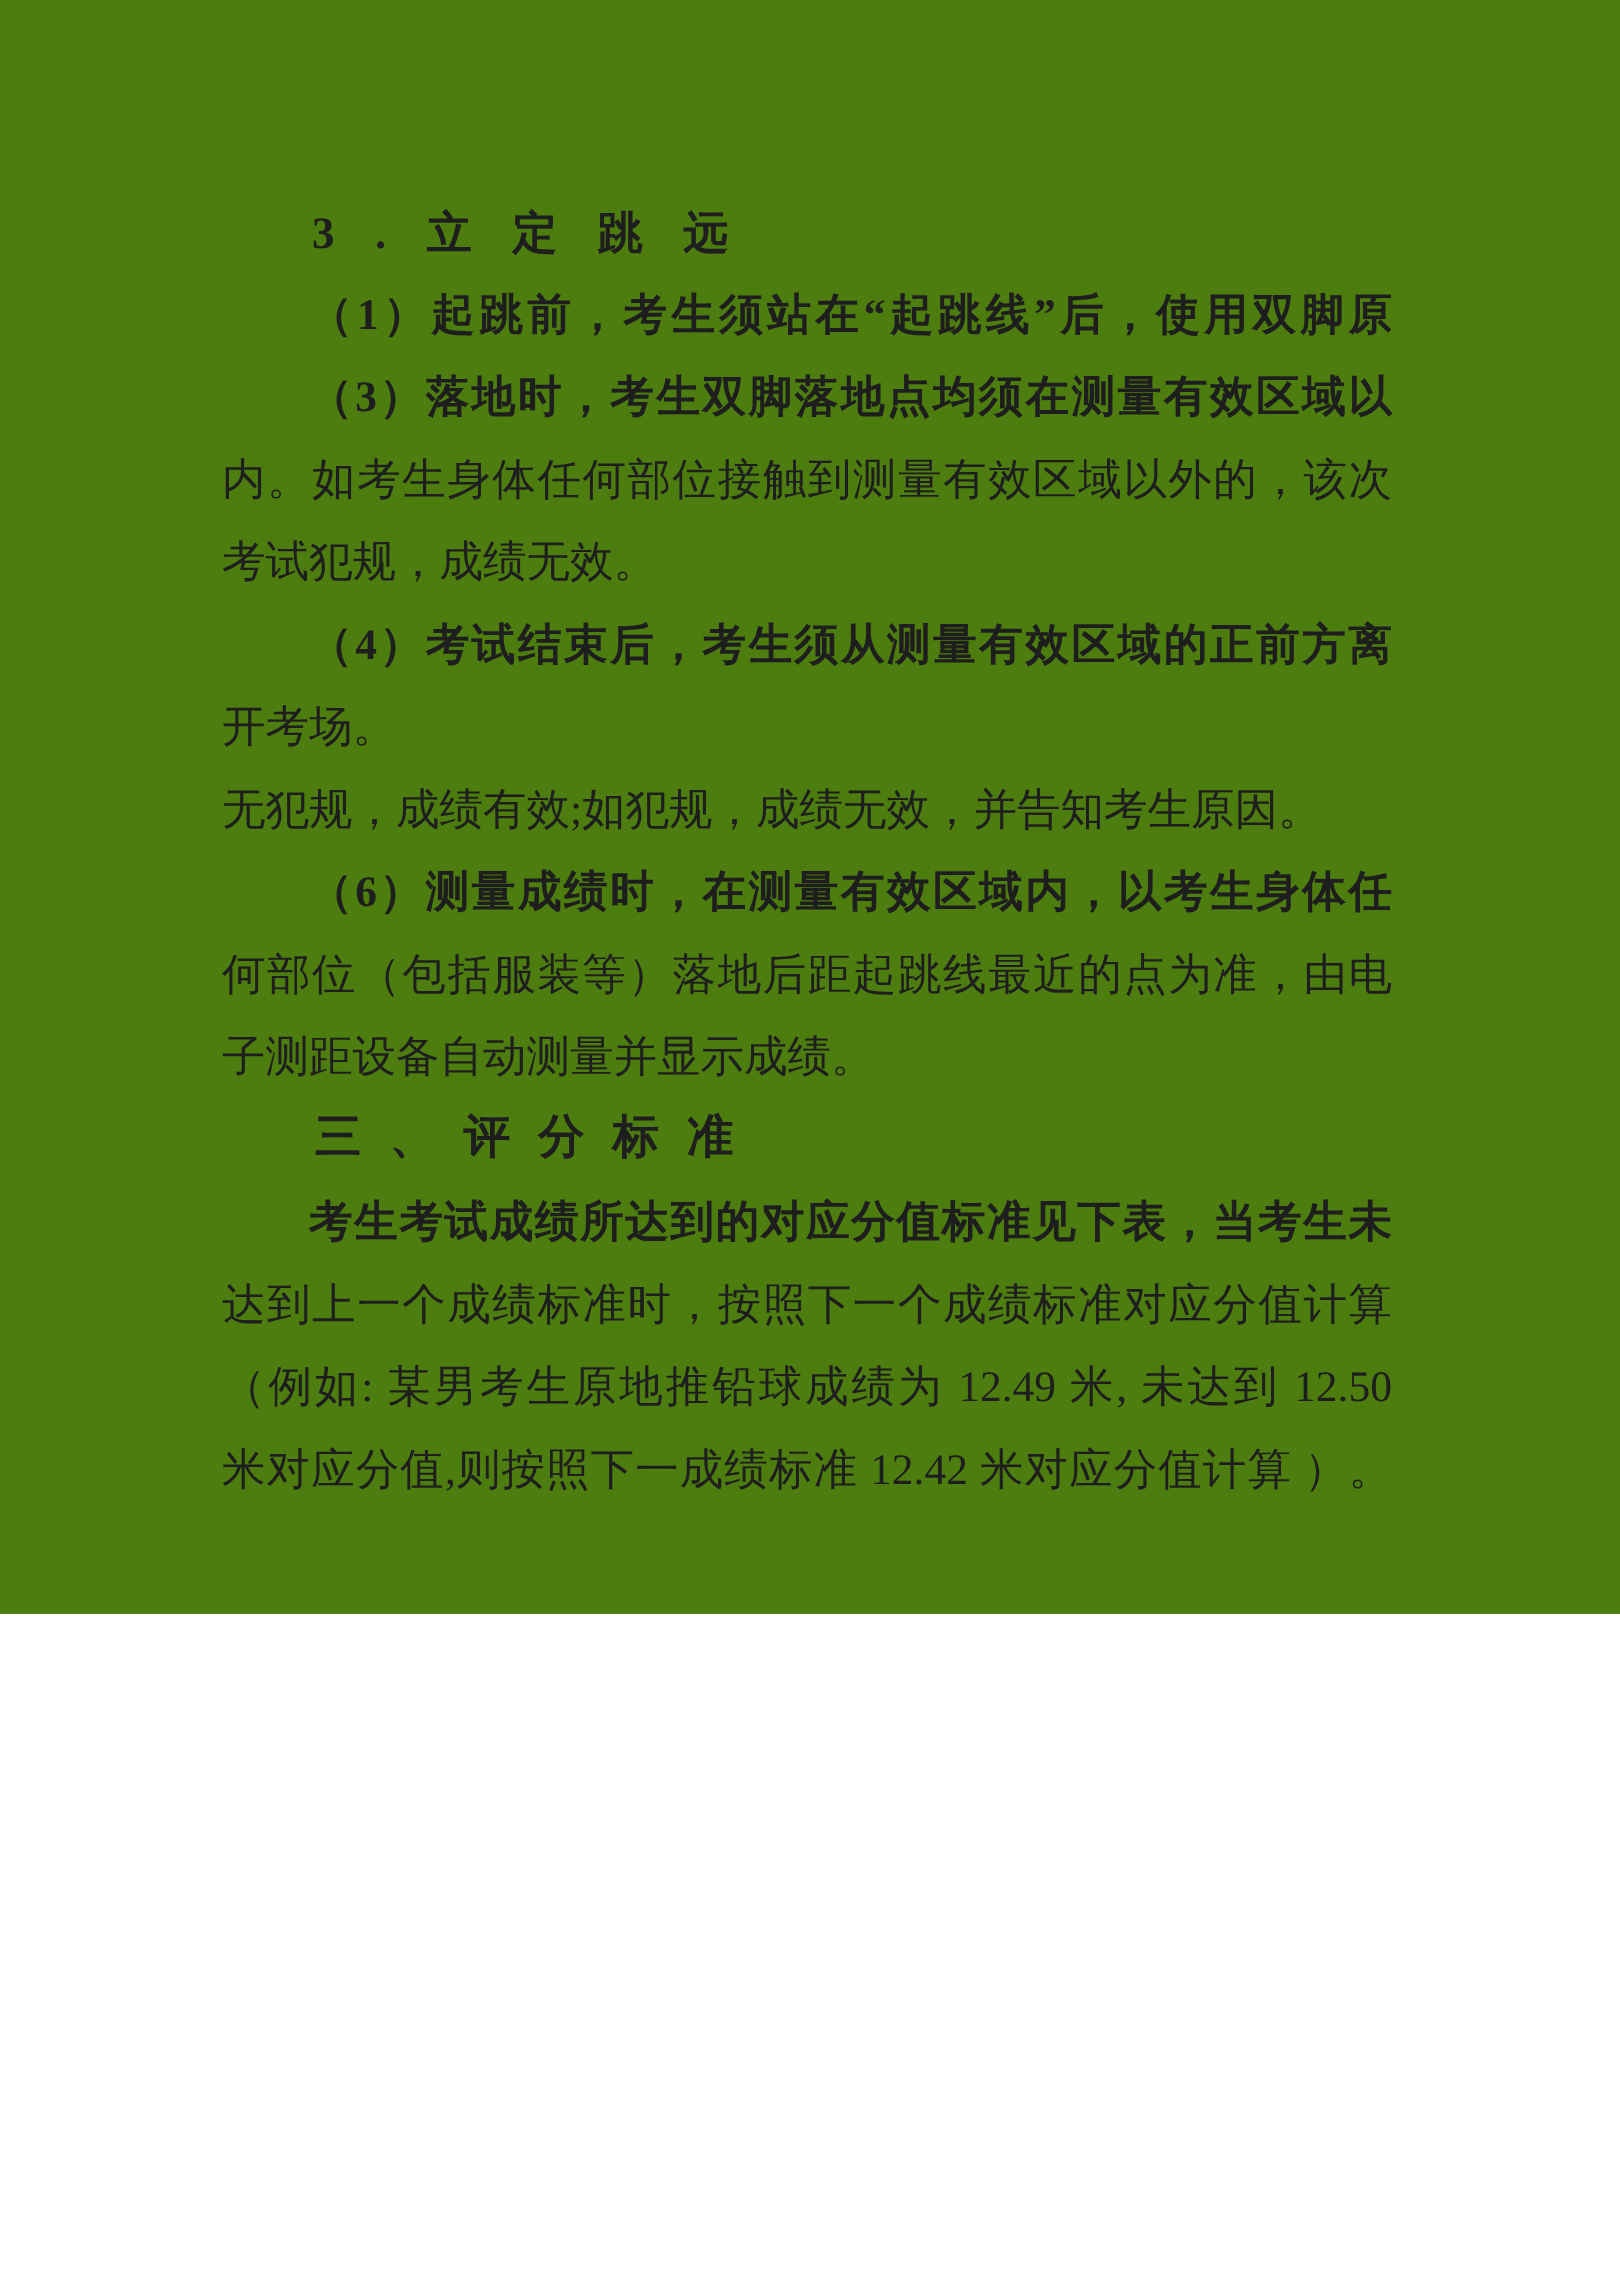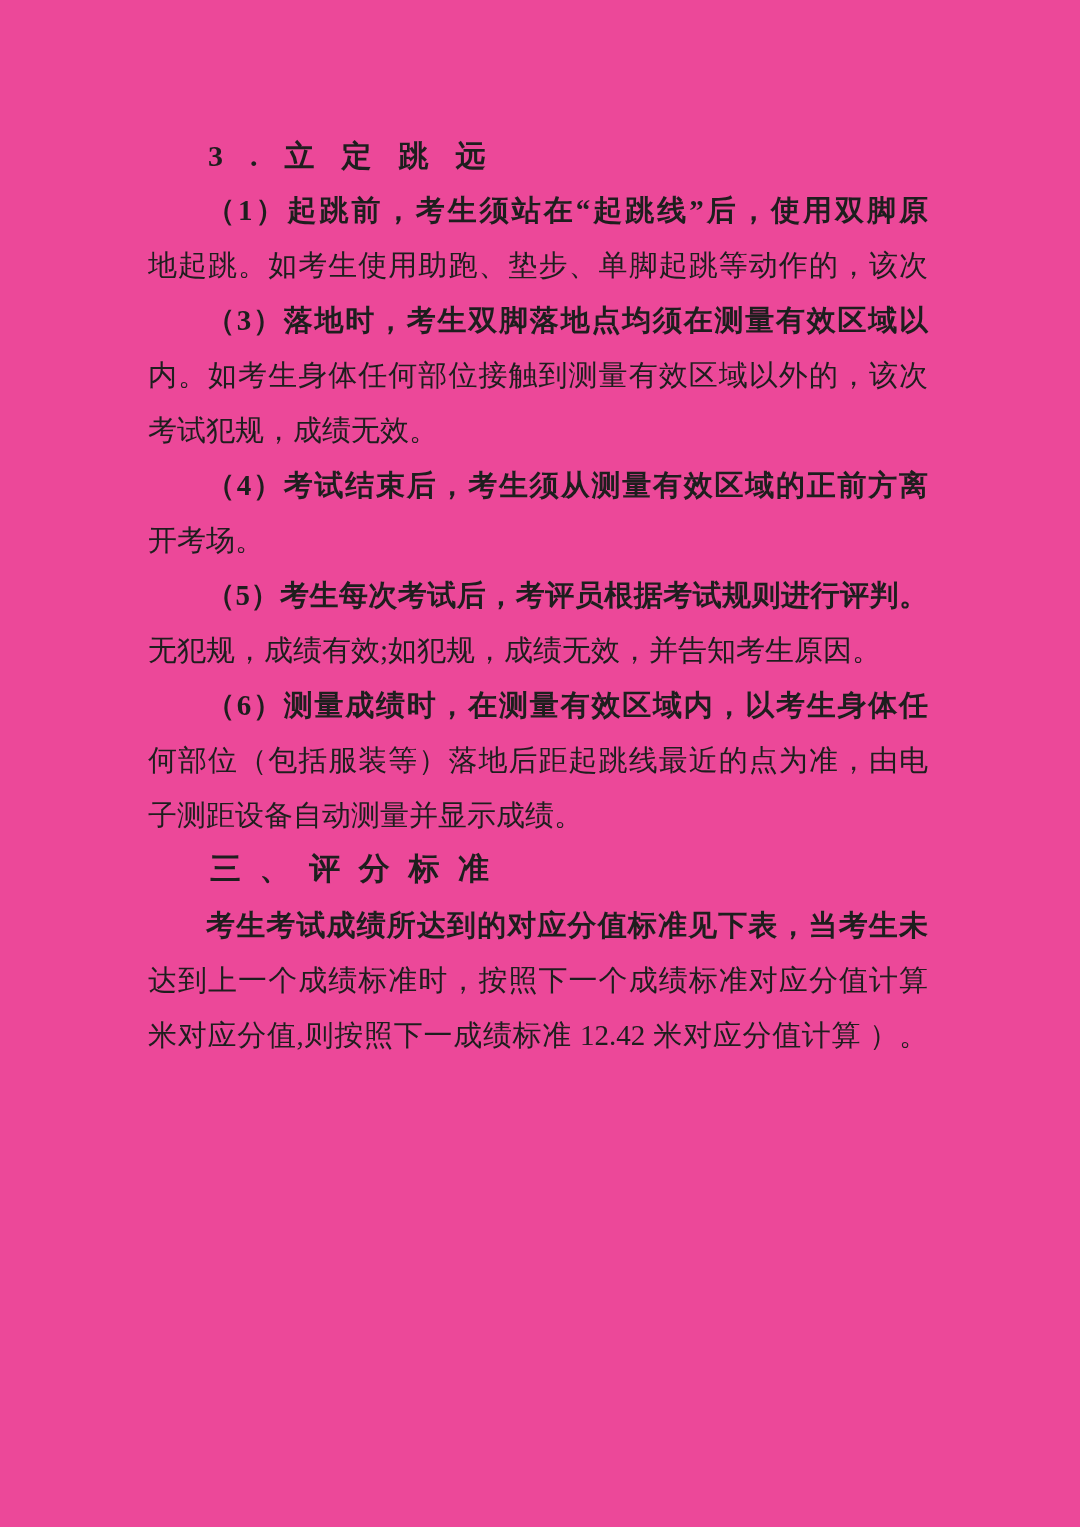--- a/index.html
+++ b/index.html
@@ -3,23 +3,23 @@
 <meta charset="utf-8">
 <style>
   html, body {
     margin: 0;
     padding: 0;
     background: #ffffff;
   }
   .page {
     position: relative;
     width: 1080px;
-    height: 1527px;
+    height: 1076px;
     box-sizing: border-box;
-    background: #ec4899;
+    background: #4d7c0f;
     color: #1e1e1e;
     padding: 128px 152px 0 148px;
     font-family: "Liberation Serif", "DejaVu Serif", serif;
     font-size: 29px;
     line-height: 55px;
     overflow: hidden;
   }
   .ln {
     width: 100%;
   }
@@ -49,47 +49,46 @@
 </style>
 </head>
 <body>
 
 <div class="page">
 
   <div class="ln h1 ind">3.立定跳远</div>
 
   <div>
     <div class="ln j ind">（1）起跳前，考生须站在“起跳线”后，使用双脚原</div>
-    <div class="ln j">地起跳。如考生使用助跑、垫步、单脚起跳等动作的，该次</div>
   </div>
 
 
   <div>
     <div class="ln j ind">（3）落地时，考生双脚落地点均须在测量有效区域以</div>
     <div class="ln j">内。如考生身体任何部位接触到测量有效区域以外的，该次</div>
     <div class="ln">考试犯规，成绩无效。</div>
   </div>
 
   <div>
     <div class="ln j ind">（4）考试结束后，考生须从测量有效区域的正前方离</div>
     <div class="ln">开考场。</div>
   </div>
 
   <div>
-    <div class="ln j ind">（5）考生每次考试后，考评员根据考试规则进行评判。</div>
     <div class="ln">无犯规，成绩有效;如犯规，成绩无效，并告知考生原因。</div>
   </div>
 
   <div>
     <div class="ln j ind">（6）测量成绩时，在测量有效区域内，以考生身体任</div>
     <div class="ln j">何部位（包括服装等）落地后距起跳线最近的点为准，由电</div>
     <div class="ln">子测距设备自动测量并显示成绩。</div>
   </div>
 
   <div class="ln h2 ind">三、评分标准</div>
 
   <div>
     <div class="ln j ind">考生考试成绩所达到的对应分值标准见下表，当考生未</div>
     <div class="ln j">达到上一个成绩标准时，按照下一个成绩标准对应分值计算</div>
+    <div class="ln j">（例如: 某男考生原地推铅球成绩为 12.49 米, 未达到 12.50</div>
     <div class="ln j">米对应分值,则按照下一成绩标准 12.42 米对应分值计算 ）。</div>
   </div>
 
 </div>
 
 </body></html>

